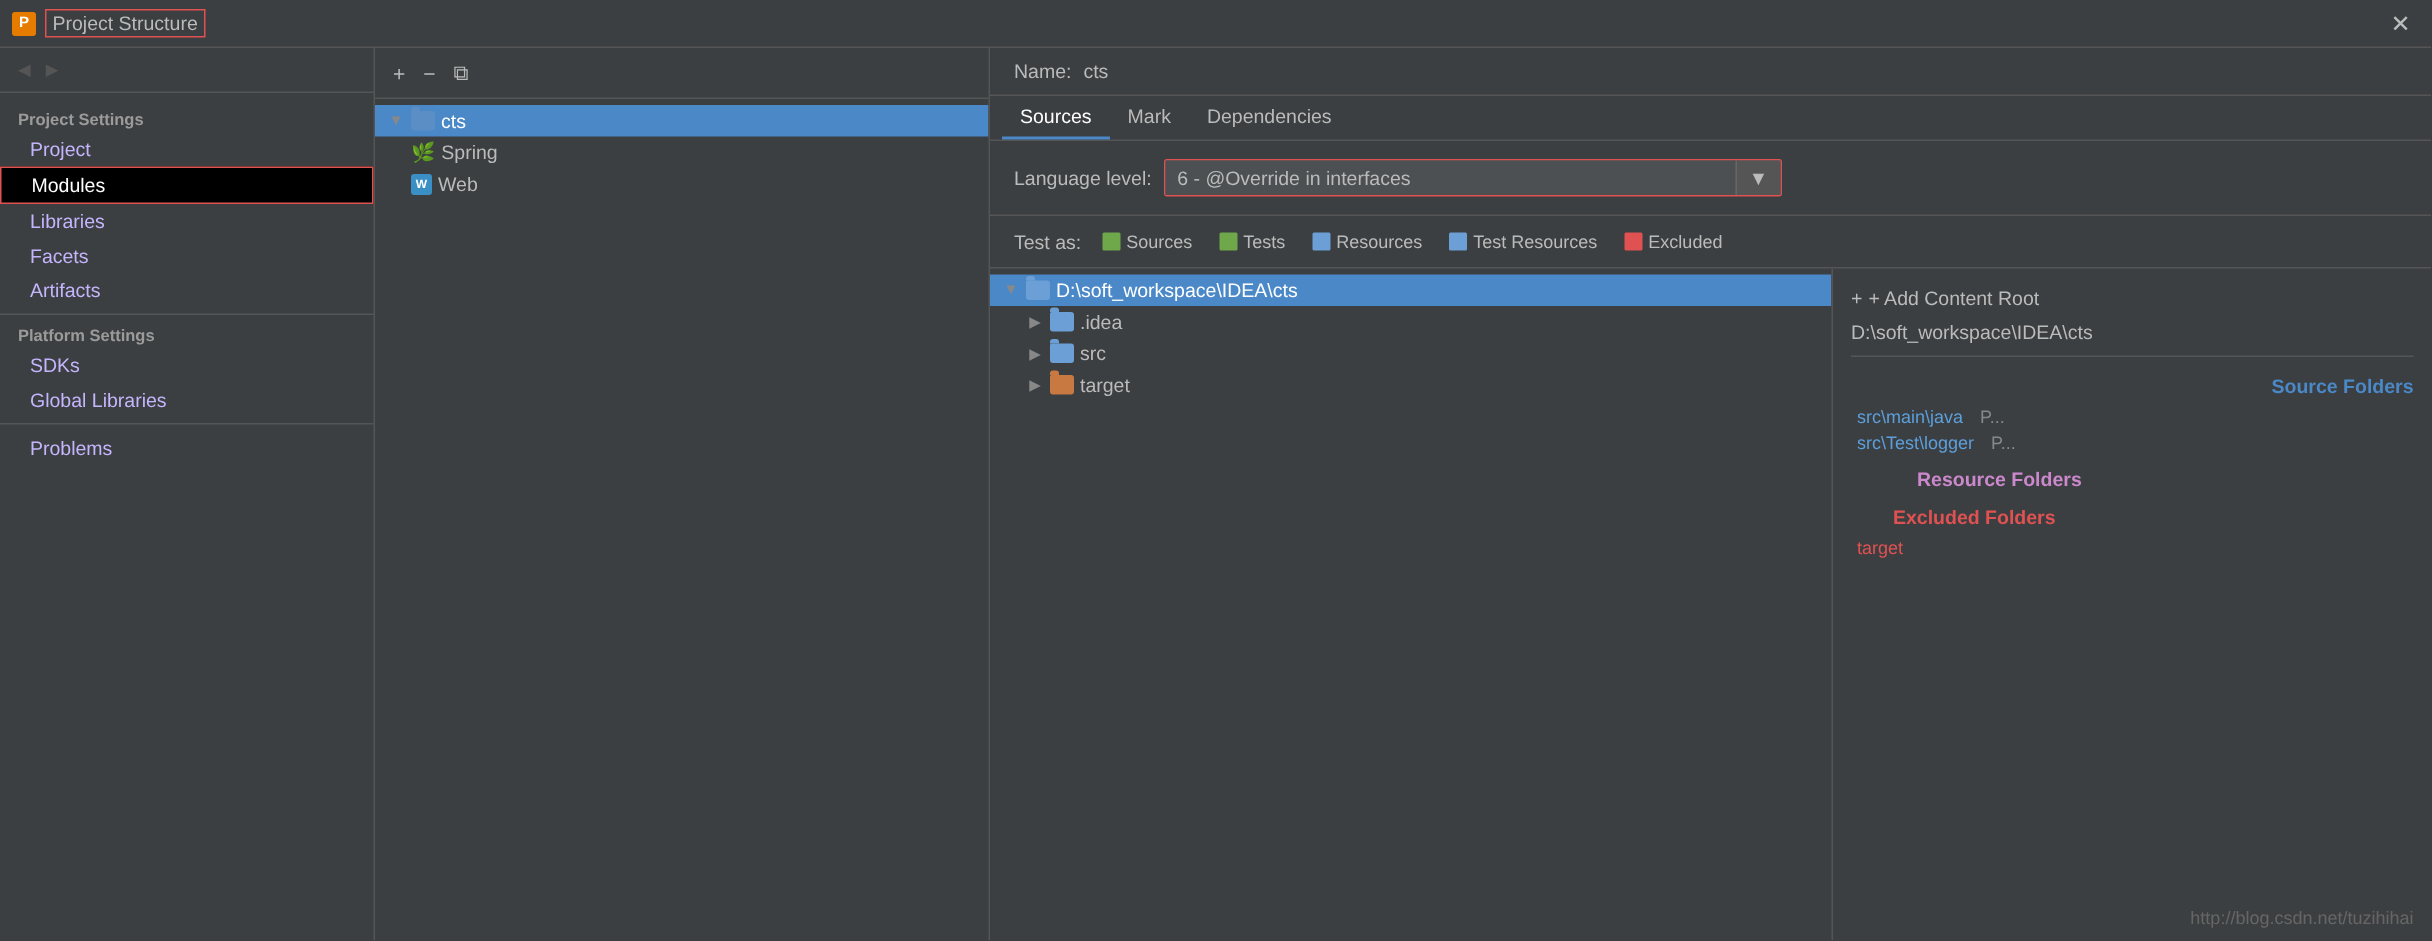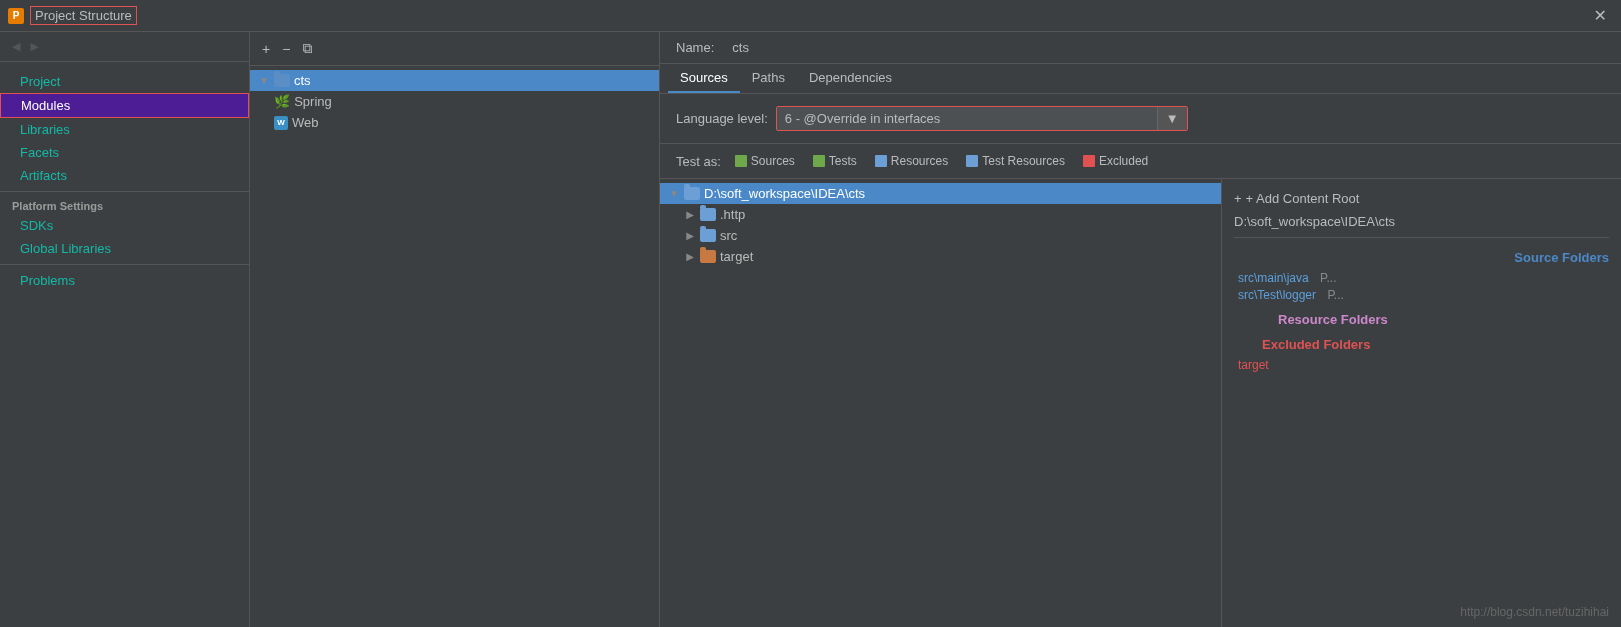--- a/index.html
+++ b/index.html
@@ -95,25 +95,25 @@
       color: #9b9b9b;
       font-size: 11px;
       font-weight: bold;
       padding: 4px 12px 2px;
       text-transform: none;
     }
 
     .sidebar-item {
       padding: 4px 12px 4px 20px;
       cursor: pointer;
-      color: #14b8a6;
+      color: #c4b5fd;
       font-size: 13px;
     }
     .sidebar-item.active {
-      background: #4c1d95;
+      background: #000000;
       color: white;
       border: 1.5px solid #e05252;
     }
 
     .sidebar-divider {
       height: 1px;
       background: #555;
       margin: 4px 0;
     }
 
@@ -161,21 +161,21 @@
     .right-panel {
       flex: 1;
       display: flex;
       flex-direction: column;
       background: #3c3f41;
     }
 
     .name-row {
       display: flex;
       align-items: center;
-      gap: 18px;
+      gap: 8px;
       padding: 8px 16px;
       border-bottom: 1px solid #555;
     }
     .name-label {
       color: #bbbbbb;
       font-size: 13px;
     }
     .name-value {
       color: #bbbbbb;
       font-size: 13px;
@@ -422,20 +422,21 @@
 </div>
 
 <div class="main-container">
 
   <div class="sidebar">
     <div class="sidebar-toolbar">
       <span class="nav-arrow disabled">◀</span>
       <span class="nav-arrow disabled">▶</span>
     </div>
     <div class="sidebar-nav">
+      <div class="sidebar-section-title">Project Settings</div>
       <div class="sidebar-item">
         <span>Project</span>
       </div>
       <div class="sidebar-item active">
         <span>Modules</span>
       </div>
       <div class="sidebar-item">
         <span>Libraries</span>
       </div>
       <div class="sidebar-item">
@@ -489,21 +490,21 @@
 
   <div class="right-panel">
 
     <div class="name-row">
       <span class="name-label">Name:</span>
       <span class="name-value">cts</span>
     </div>
 
     <div class="tabs-row">
       <div class="tab active">Sources</div>
-      <div class="tab">Paths</div>
+      <div class="tab">Mark</div>
       <div class="tab">Dependencies</div>
     </div>
 
     <div class="lang-level-row">
       <span class="lang-label">Language level:</span>
       <div class="lang-select-wrapper">
         <select class="lang-select">
           <option>6 - @Override in interfaces</option>
           <option>7 - Diamonds, ARM, multi-catch etc.</option>
           <option>8 - Lambdas, type annotations etc.</option>
@@ -545,21 +546,21 @@
 
         <div class="file-tree-item selected">
           <span class="tree-arrow">▼</span>
           <span class="icon-folder"></span>
           <span>D:\soft_workspace\IDEA\cts</span>
         </div>
 
         <div class="file-tree-item indent-1">
           <span class="tree-arrow">▶</span>
           <span class="icon-folder"></span>
-          <span>.http</span>
+          <span>.idea</span>
         </div>
 
         <div class="file-tree-item indent-1">
           <span class="tree-arrow">▶</span>
           <span class="icon-folder"></span>
           <span>src</span>
         </div>
 
         <div class="file-tree-item indent-1">
           <span class="tree-arrow">▶</span>

